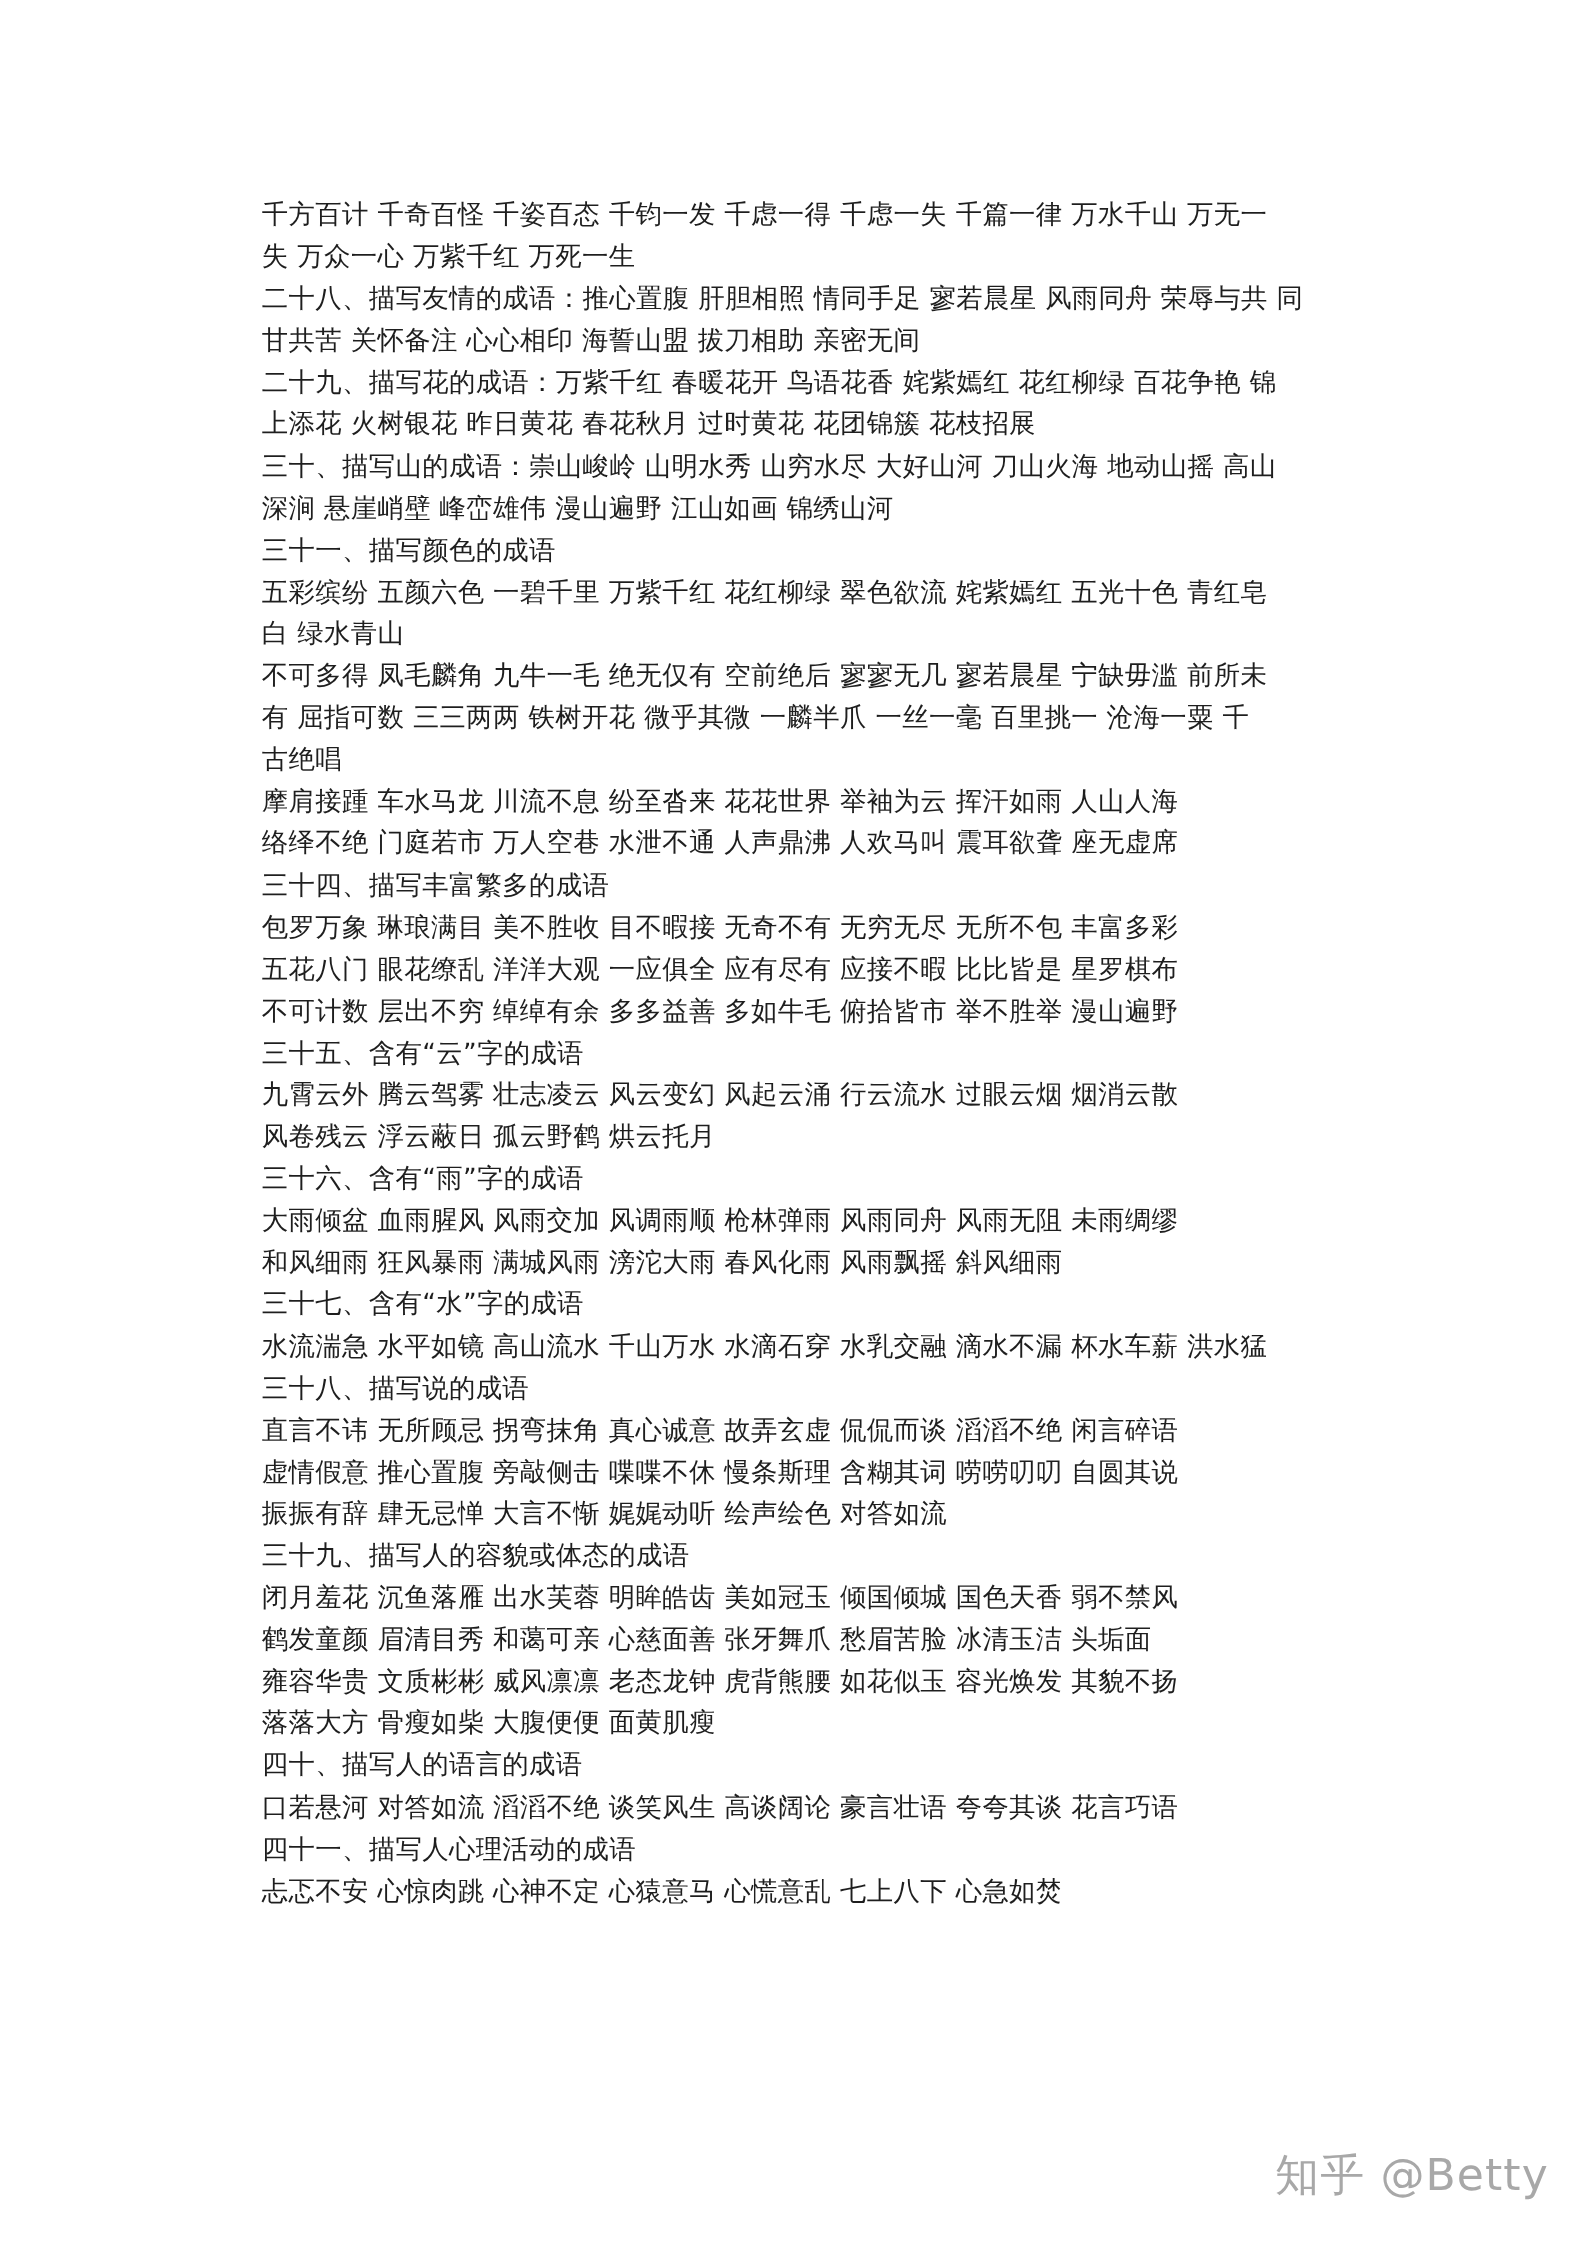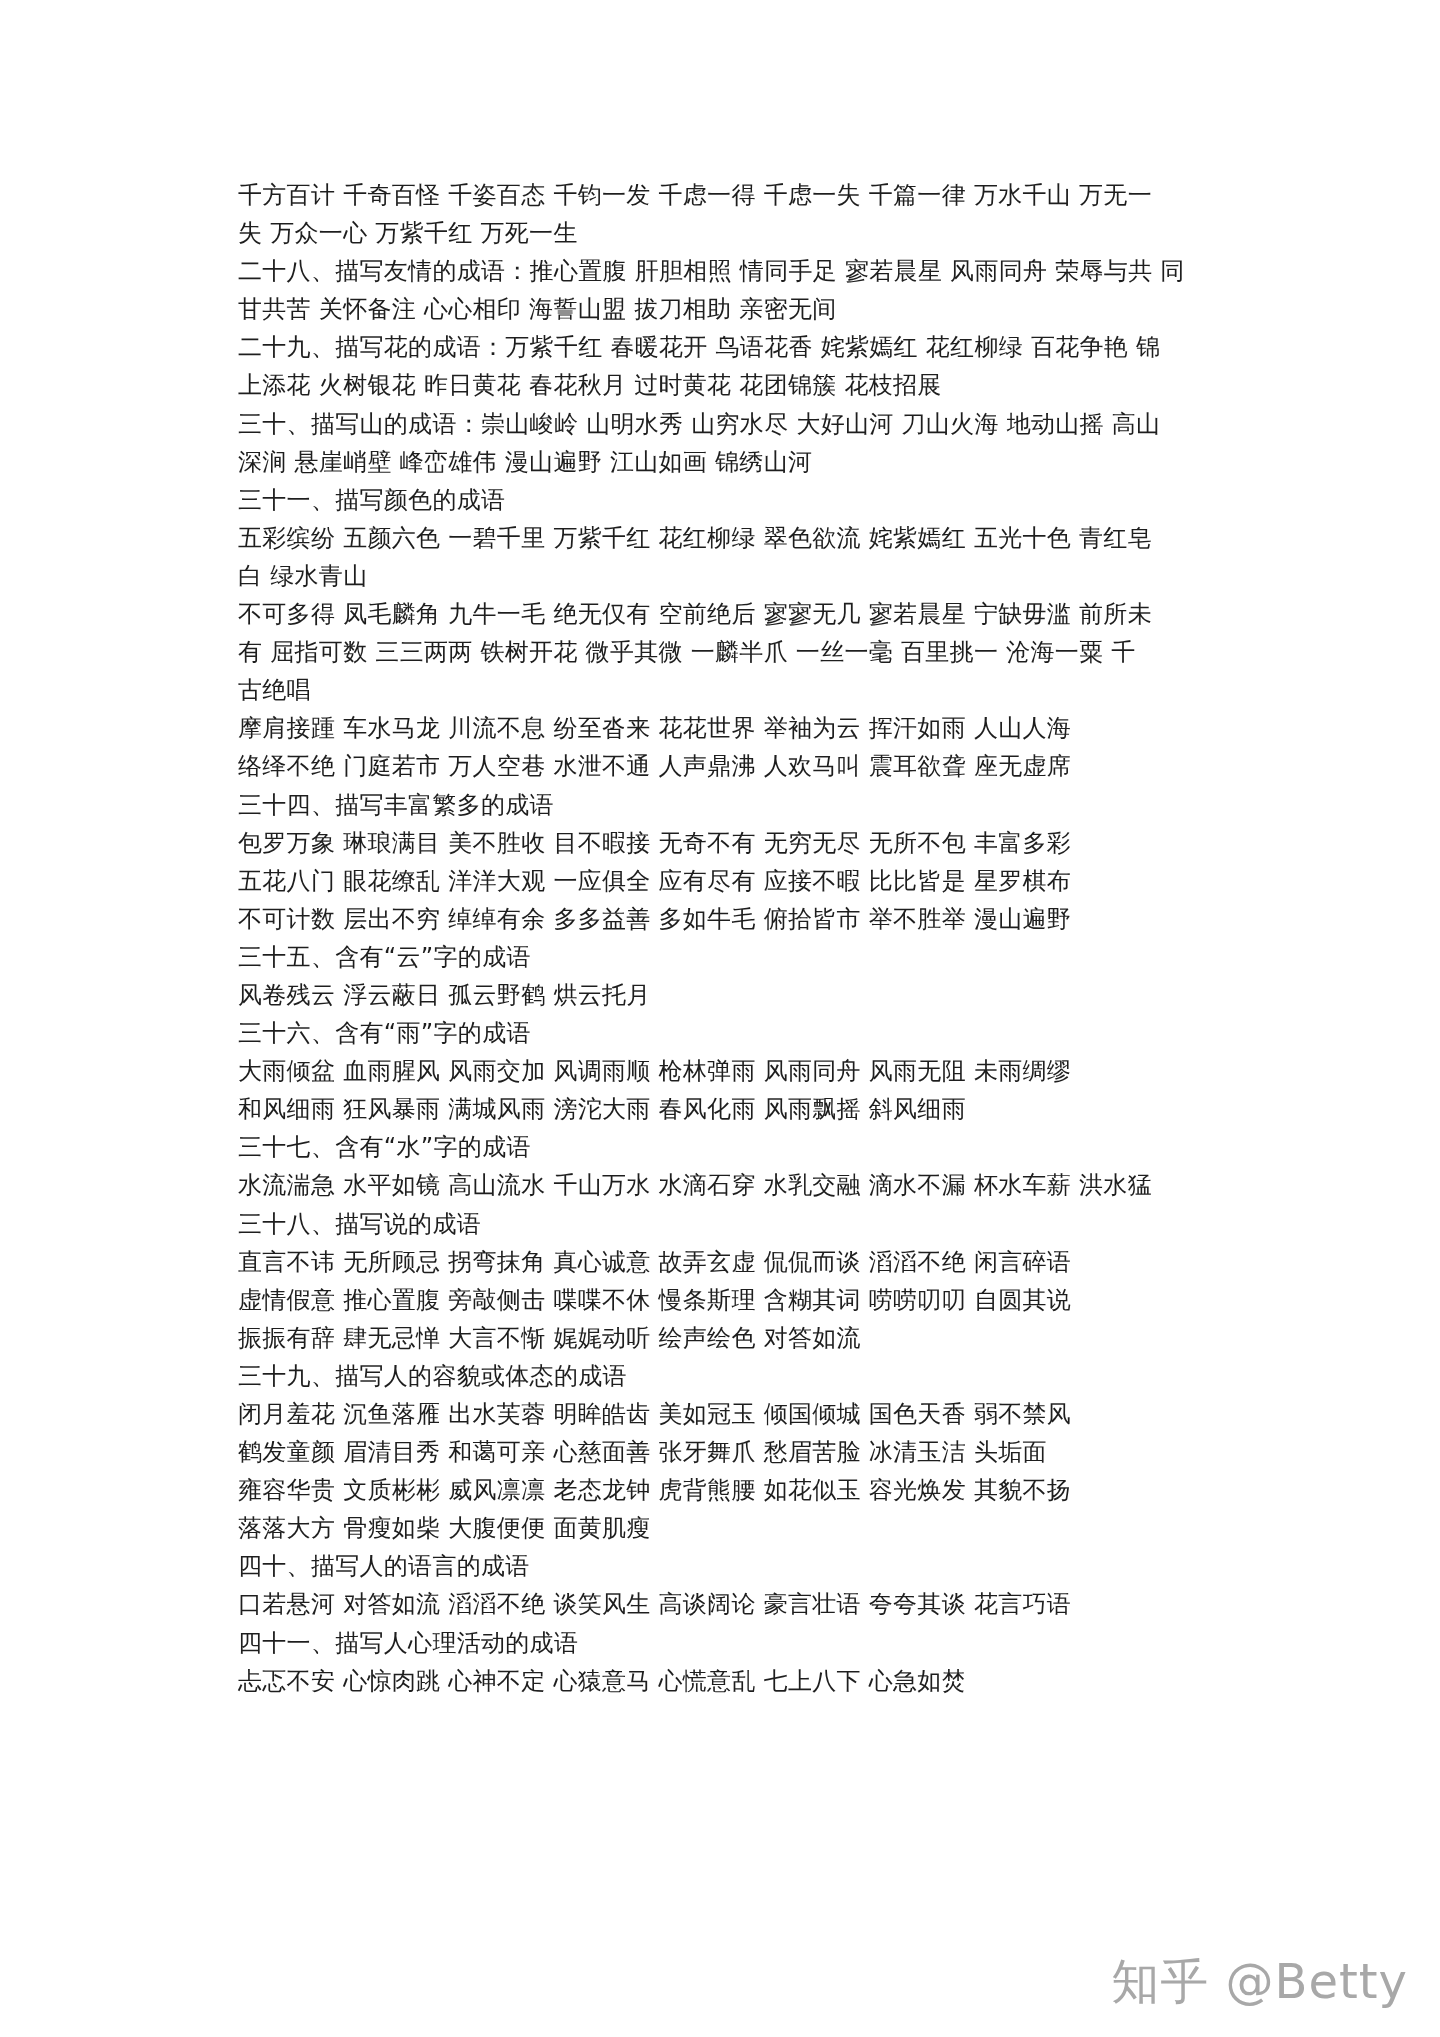--- a/index.html
+++ b/index.html
@@ -26,21 +26,21 @@
     font-size: 24px;
     line-height: 38.1px;
     height: 38.1px;
     white-space: nowrap;
     letter-spacing: 0.3px;
   }
   .watermark {
     position: absolute;
     right: 32px;
     top: 1950px;
-    font-size: 48px;
+    font-size: 40px;
     color: #a8a8a8;
     letter-spacing: 1px;
     font-family: "DejaVu Sans", "Liberation Sans", sans-serif;
   }
 </style>
 </head>
 <body>
 
 <div class="page">
   <div class="line">千方百计  千奇百怪  千姿百态  千钧一发  千虑一得  千虑一失  千篇一律  万水千山  万无一</div>
@@ -57,20 +57,21 @@
   <div class="line">不可多得  凤毛麟角  九牛一毛  绝无仅有  空前绝后  寥寥无几   寥若晨星  宁缺毋滥  前所未</div>
   <div class="line">有  屈指可数  三三两两  铁树开花   微乎其微  一麟半爪  一丝一毫  百里挑一  沧海一粟  千</div>
   <div class="line">古绝唱</div>
   <div class="line">摩肩接踵  车水马龙  川流不息  纷至沓来  花花世界  举袖为云  挥汗如雨  人山人海</div>
   <div class="line">络绎不绝  门庭若市  万人空巷  水泄不通  人声鼎沸  人欢马叫  震耳欲聋  座无虚席</div>
   <div class="line">三十四、描写丰富繁多的成语</div>
   <div class="line">包罗万象  琳琅满目  美不胜收  目不暇接  无奇不有  无穷无尽  无所不包  丰富多彩</div>
   <div class="line">五花八门  眼花缭乱  洋洋大观  一应俱全  应有尽有  应接不暇  比比皆是  星罗棋布</div>
   <div class="line">不可计数  层出不穷  绰绰有余  多多益善  多如牛毛  俯拾皆市  举不胜举  漫山遍野</div>
   <div class="line">三十五、含有“云”字的成语</div>
+  <div class="line">九霄云外  腾云驾雾  壮志凌云  风云变幻  风起云涌  行云流水  过眼云烟  烟消云散</div>
   <div class="line">风卷残云  浮云蔽日  孤云野鹤  烘云托月</div>
   <div class="line">三十六、含有“雨”字的成语</div>
   <div class="line">大雨倾盆  血雨腥风  风雨交加  风调雨顺  枪林弹雨  风雨同舟  风雨无阻  未雨绸缪</div>
   <div class="line">和风细雨  狂风暴雨  满城风雨  滂沱大雨  春风化雨  风雨飘摇  斜风细雨</div>
   <div class="line">三十七、含有“水”字的成语</div>
   <div class="line">水流湍急  水平如镜  高山流水  千山万水  水滴石穿  水乳交融   滴水不漏  杯水车薪  洪水猛</div>
   <div class="line">三十八、描写说的成语</div>
   <div class="line">直言不讳  无所顾忌  拐弯抹角  真心诚意  故弄玄虚  侃侃而谈  滔滔不绝  闲言碎语</div>
   <div class="line">虚情假意  推心置腹  旁敲侧击  喋喋不休  慢条斯理  含糊其词  唠唠叨叨  自圆其说</div>
   <div class="line">振振有辞  肆无忌惮  大言不惭  娓娓动听  绘声绘色  对答如流</div>

